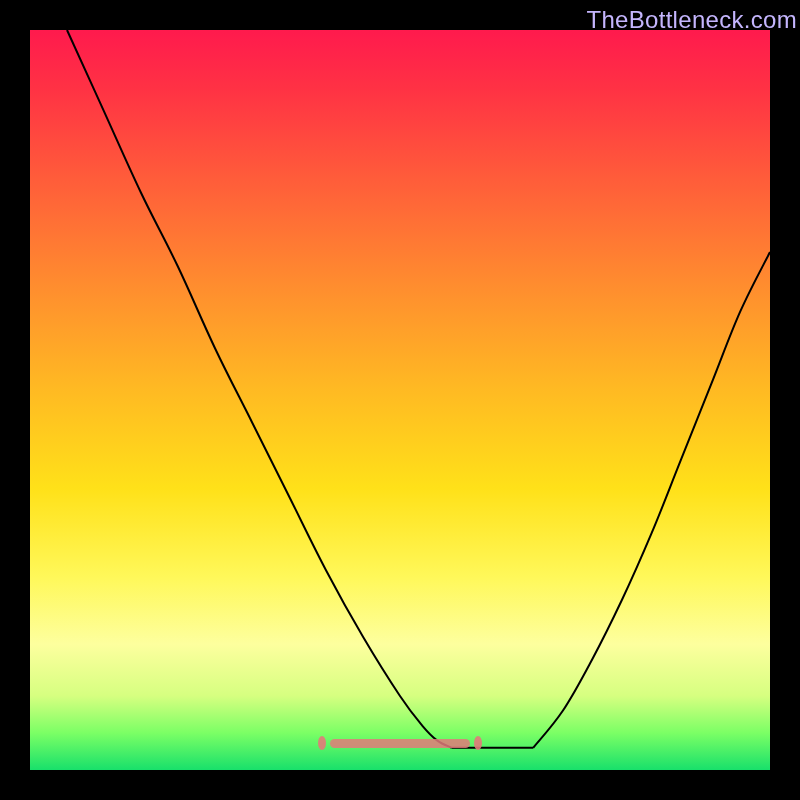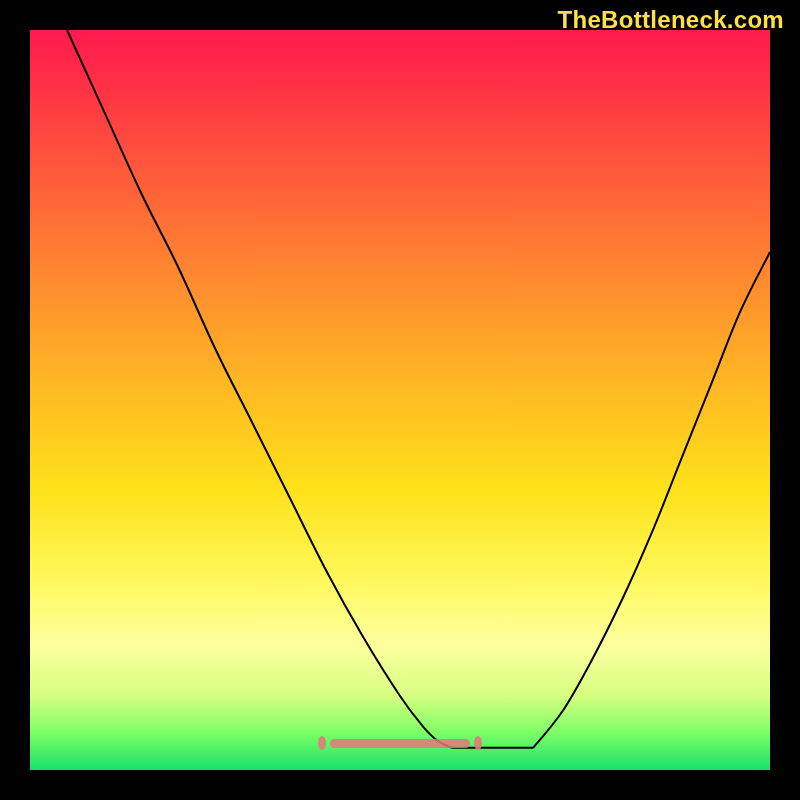--- a/index.html
+++ b/index.html
@@ -34,24 +34,24 @@
       #fff85a 74%,
       #fdff9e 83%,
       #d6ff80 90%,
       #7bff65 95%,
       #18e06b 100%
     );
   }
   .watermark {
     position: absolute;
     top: 6px;
-    right: 16px;
-    color: #fde047;
+    right: 3px;
+    color: #c4b5fd;
     font-size: 24px;
-    font-weight: 700;
+    font-weight: 400;
     letter-spacing: 0.3px;
   }
   svg.curves {
     position: absolute;
     left: 0;
     top: 0;
     width: 740px;
     height: 740px;
     overflow: visible;
   }

